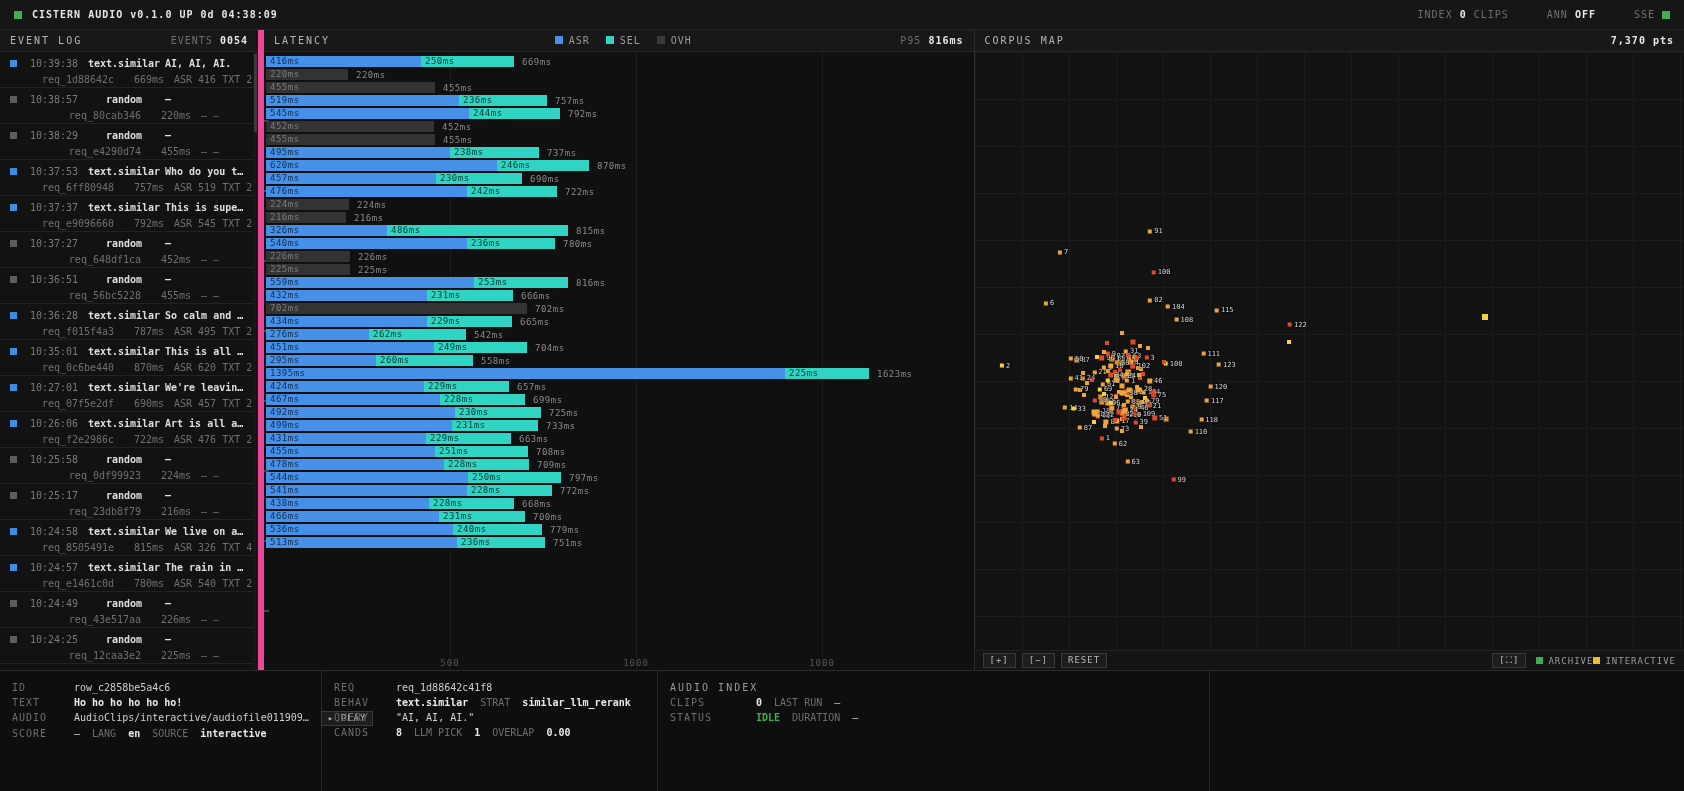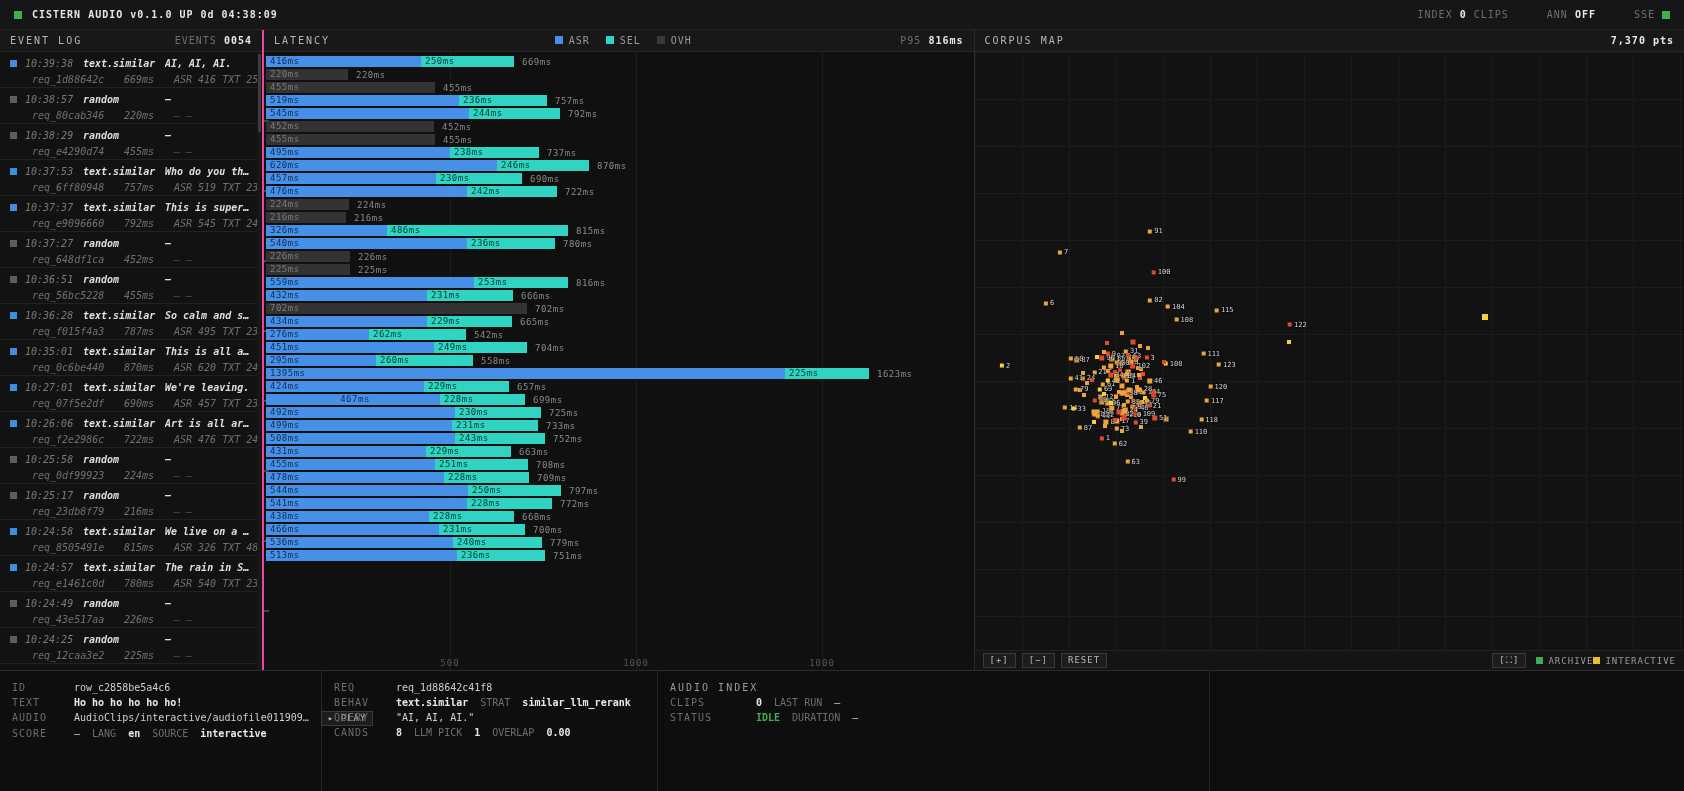--- a/index.html
+++ b/index.html
@@ -20,23 +20,23 @@
 
   
   .main { flex:0 0 640px; height:640px; display:flex; }
   section { background:#121212; display:flex; flex-direction:column; min-width:0; }
   .panel-header { height:22px; flex:0 0 22px; background:#181818; border-bottom:1px solid #262626;
     display:flex; align-items:center; justify-content:space-between; padding:0 10px;
     letter-spacing:2px; color:#b5b5b5; font-size:10px; }
   .panel-header .hdr-right { letter-spacing:1px; }
 
   
-  .event-log { width:264px; flex:0 0 264px; border-right:2px solid #ec4899; position:relative; }
+  .event-log { width:264px; flex:0 0 264px; border-right:6px solid #ec4899; position:relative;text-align:center; }
   .log-list { flex:1; overflow:hidden; }
-  .log-row { padding:5px 12px 0 10px; border-bottom:1px solid #222; height:36px;font-style:italic; }
+  .log-row { padding:5px 12px 0 10px; border-bottom:1px solid #222; height:36px; }
   .log-l1 { display:flex; align-items:center; gap:0; line-height:13px; white-space:nowrap; }
   .log-l1 .sq { width:7px; height:7px; flex:0 0 7px; margin-right:8px; }
   .sq.blue { background:#3f8de0; } .sq.gray { background:#5d5d5d; }
   .log-time { color:#7a7a7a; width:58px; flex:0 0 58px; }
   .log-behav { color:#dedede; font-weight:bold; width:82px; flex:0 0 82px; }
   .log-text { color:#dedede; font-weight:bold; overflow:hidden; text-overflow:ellipsis; }
   .log-l2 { padding-left:22px; line-height:11px; margin-top:4px; color:#707070; white-space:nowrap; }
   .log-req { display:inline-block; width:92px; }
   .log-dur { display:inline-block; width:50px; }
   .log-scrollbar { position:absolute; right:0; top:22px; bottom:0; width:5px; background:#171717; }
@@ -443,38 +443,33 @@
               <span class="seg asr" style="width: 519px;">1395ms</span>
               <span class="seg sel" style="width: 84px;">225ms</span>
               <span class="bar-total">1623ms</span>
             </div>
             <div class="bar-row">
               <span class="seg asr" style="width: 158px;">424ms</span>
               <span class="seg sel" style="width: 85px;">229ms</span>
               <span class="bar-total">657ms</span>
             </div>
             <div class="bar-row">
-              <span class="seg asr" style="width: 174px; text-align: center;">467ms</span>
+              <span class="seg asr" style="width: 174px;">467ms</span>
               <span class="seg sel" style="width: 85px;">228ms</span>
               <span class="bar-total">699ms</span>
             </div>
             <div class="bar-row">
               <span class="seg asr" style="width: 189px;">492ms</span>
               <span class="seg sel" style="width: 86px;">230ms</span>
               <span class="bar-total">725ms</span>
             </div>
             <div class="bar-row">
               <span class="seg asr" style="width: 186px;">499ms</span>
               <span class="seg sel" style="width: 86px;">231ms</span>
               <span class="bar-total">733ms</span>
-            </div>
-            <div class="bar-row">
-              <span class="seg asr" style="width: 189px;">508ms</span>
-              <span class="seg sel" style="width: 90px;">243ms</span>
-              <span class="bar-total">752ms</span>
             </div>
             <div class="bar-row">
               <span class="seg asr" style="width: 160px;">431ms</span>
               <span class="seg sel" style="width: 85px;">229ms</span>
               <span class="bar-total">663ms</span>
             </div>
             <div class="bar-row">
               <span class="seg asr" style="width: 169px;">455ms</span>
               <span class="seg sel" style="width: 93px;">251ms</span>
               <span class="bar-total">708ms</span>

